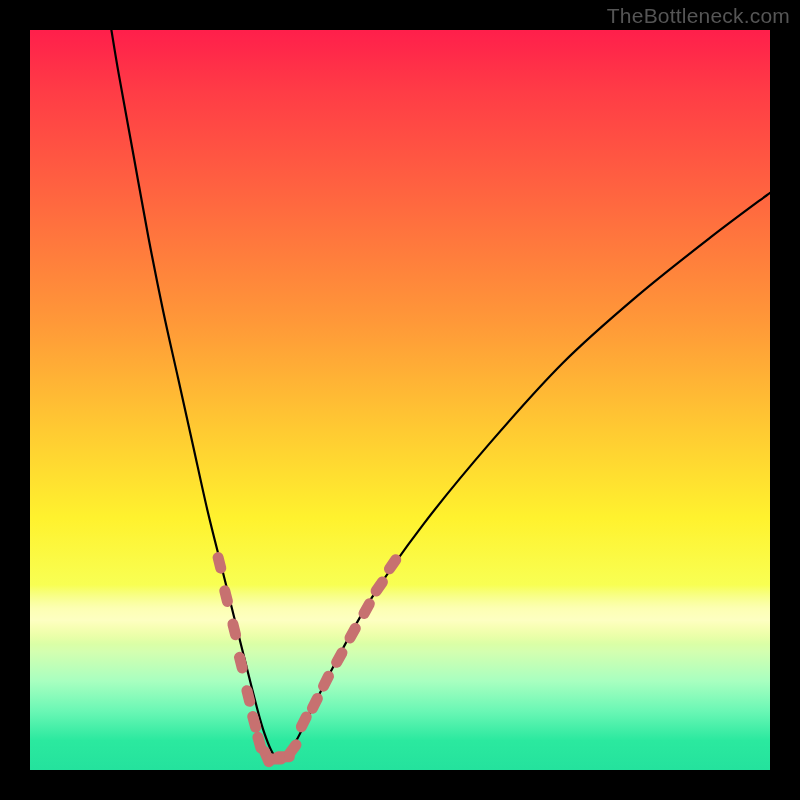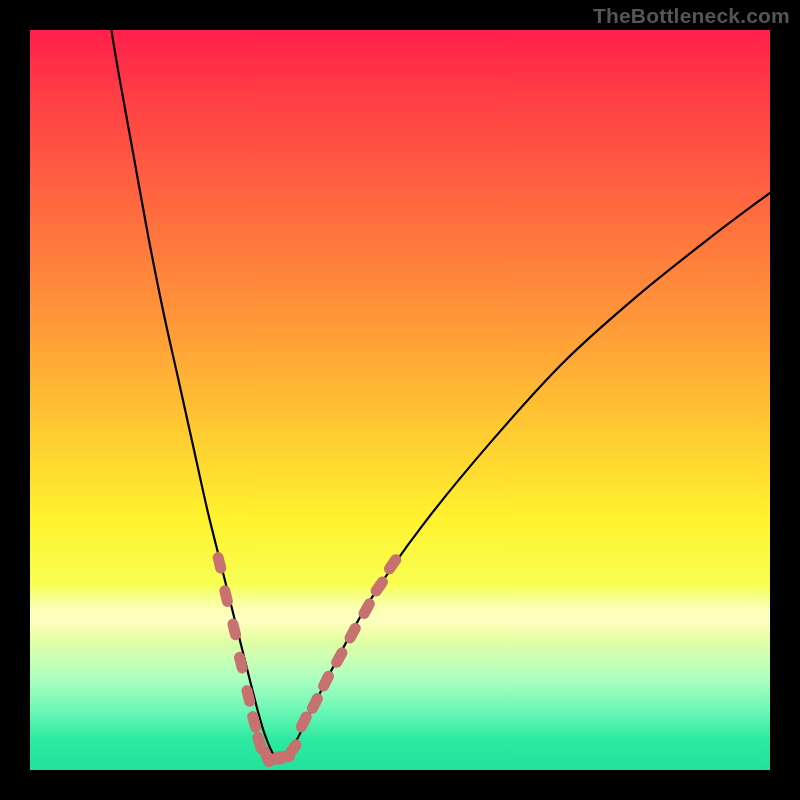--- a/index.html
+++ b/index.html
@@ -62,21 +62,20 @@
     width: 100%;
     height: 100%;
   }
   .attribution {
     position: absolute;
     top: 4px;
     right: 10px;
     color: #555;
     font-size: 21px;
     letter-spacing: 0.2px;
-    font-weight: bold;
   }
 </style>
 </head>
 <body>
 
 <div class="frame">
   <div class="gradient"></div>
   <div class="yellow-band"></div>
   <svg class="svg-layer" viewBox="0 0 740 740" preserveAspectRatio="none">
     <g id="curve-group">

